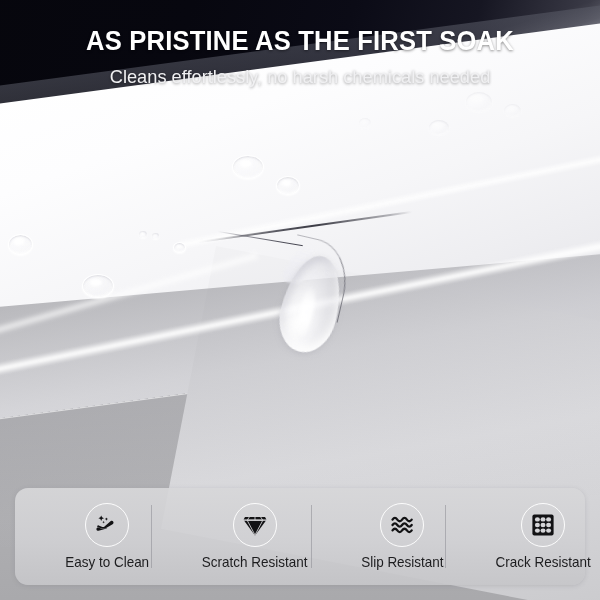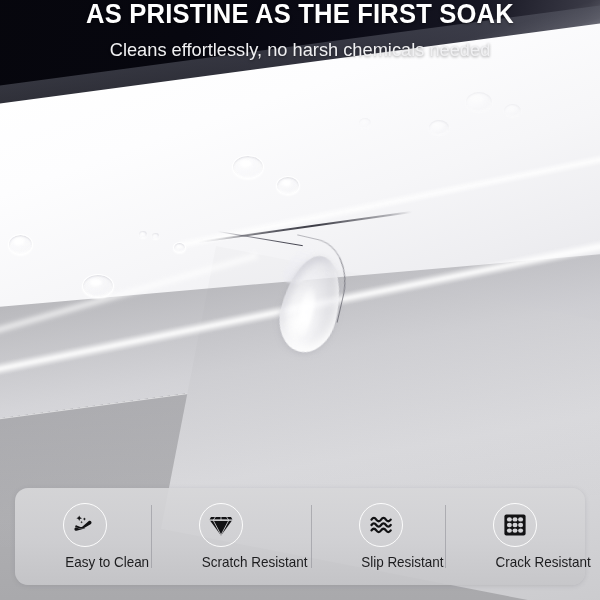--- a/index.html
+++ b/index.html
@@ -305,20 +305,21 @@
     transform-origin: 0 0;
     filter: blur(0.3px);
   }
 
   
   .header {
     position: absolute;
     left: 0;
     top: 0;
     width: 600px;
+    padding-top: 27px;
     text-align: center;
     z-index: 6;
   }
   .headline {
     font-family: "Liberation Sans", sans-serif;
     font-weight: bold;
     font-size: 27.5px;
     letter-spacing: 0.2px;
     color: #ffffff;
     margin: 0;
@@ -351,20 +352,21 @@
       rgba(198,198,201,0.92) 100%);
     display: flex;
     align-items: center;
     z-index: 6;
     box-shadow: 0 1px 4px rgba(120,120,128,0.25);
   }
   .feature {
     flex: 1 1 0;
     display: flex;
     flex-direction: column;
+    align-items: center;
     justify-content: center;
     position: relative;
     height: 100%;
     padding-left: 48px;
   }
   .feature + .feature::before {
     content: "";
     position: absolute;
     left: 0;
     top: 17px;

